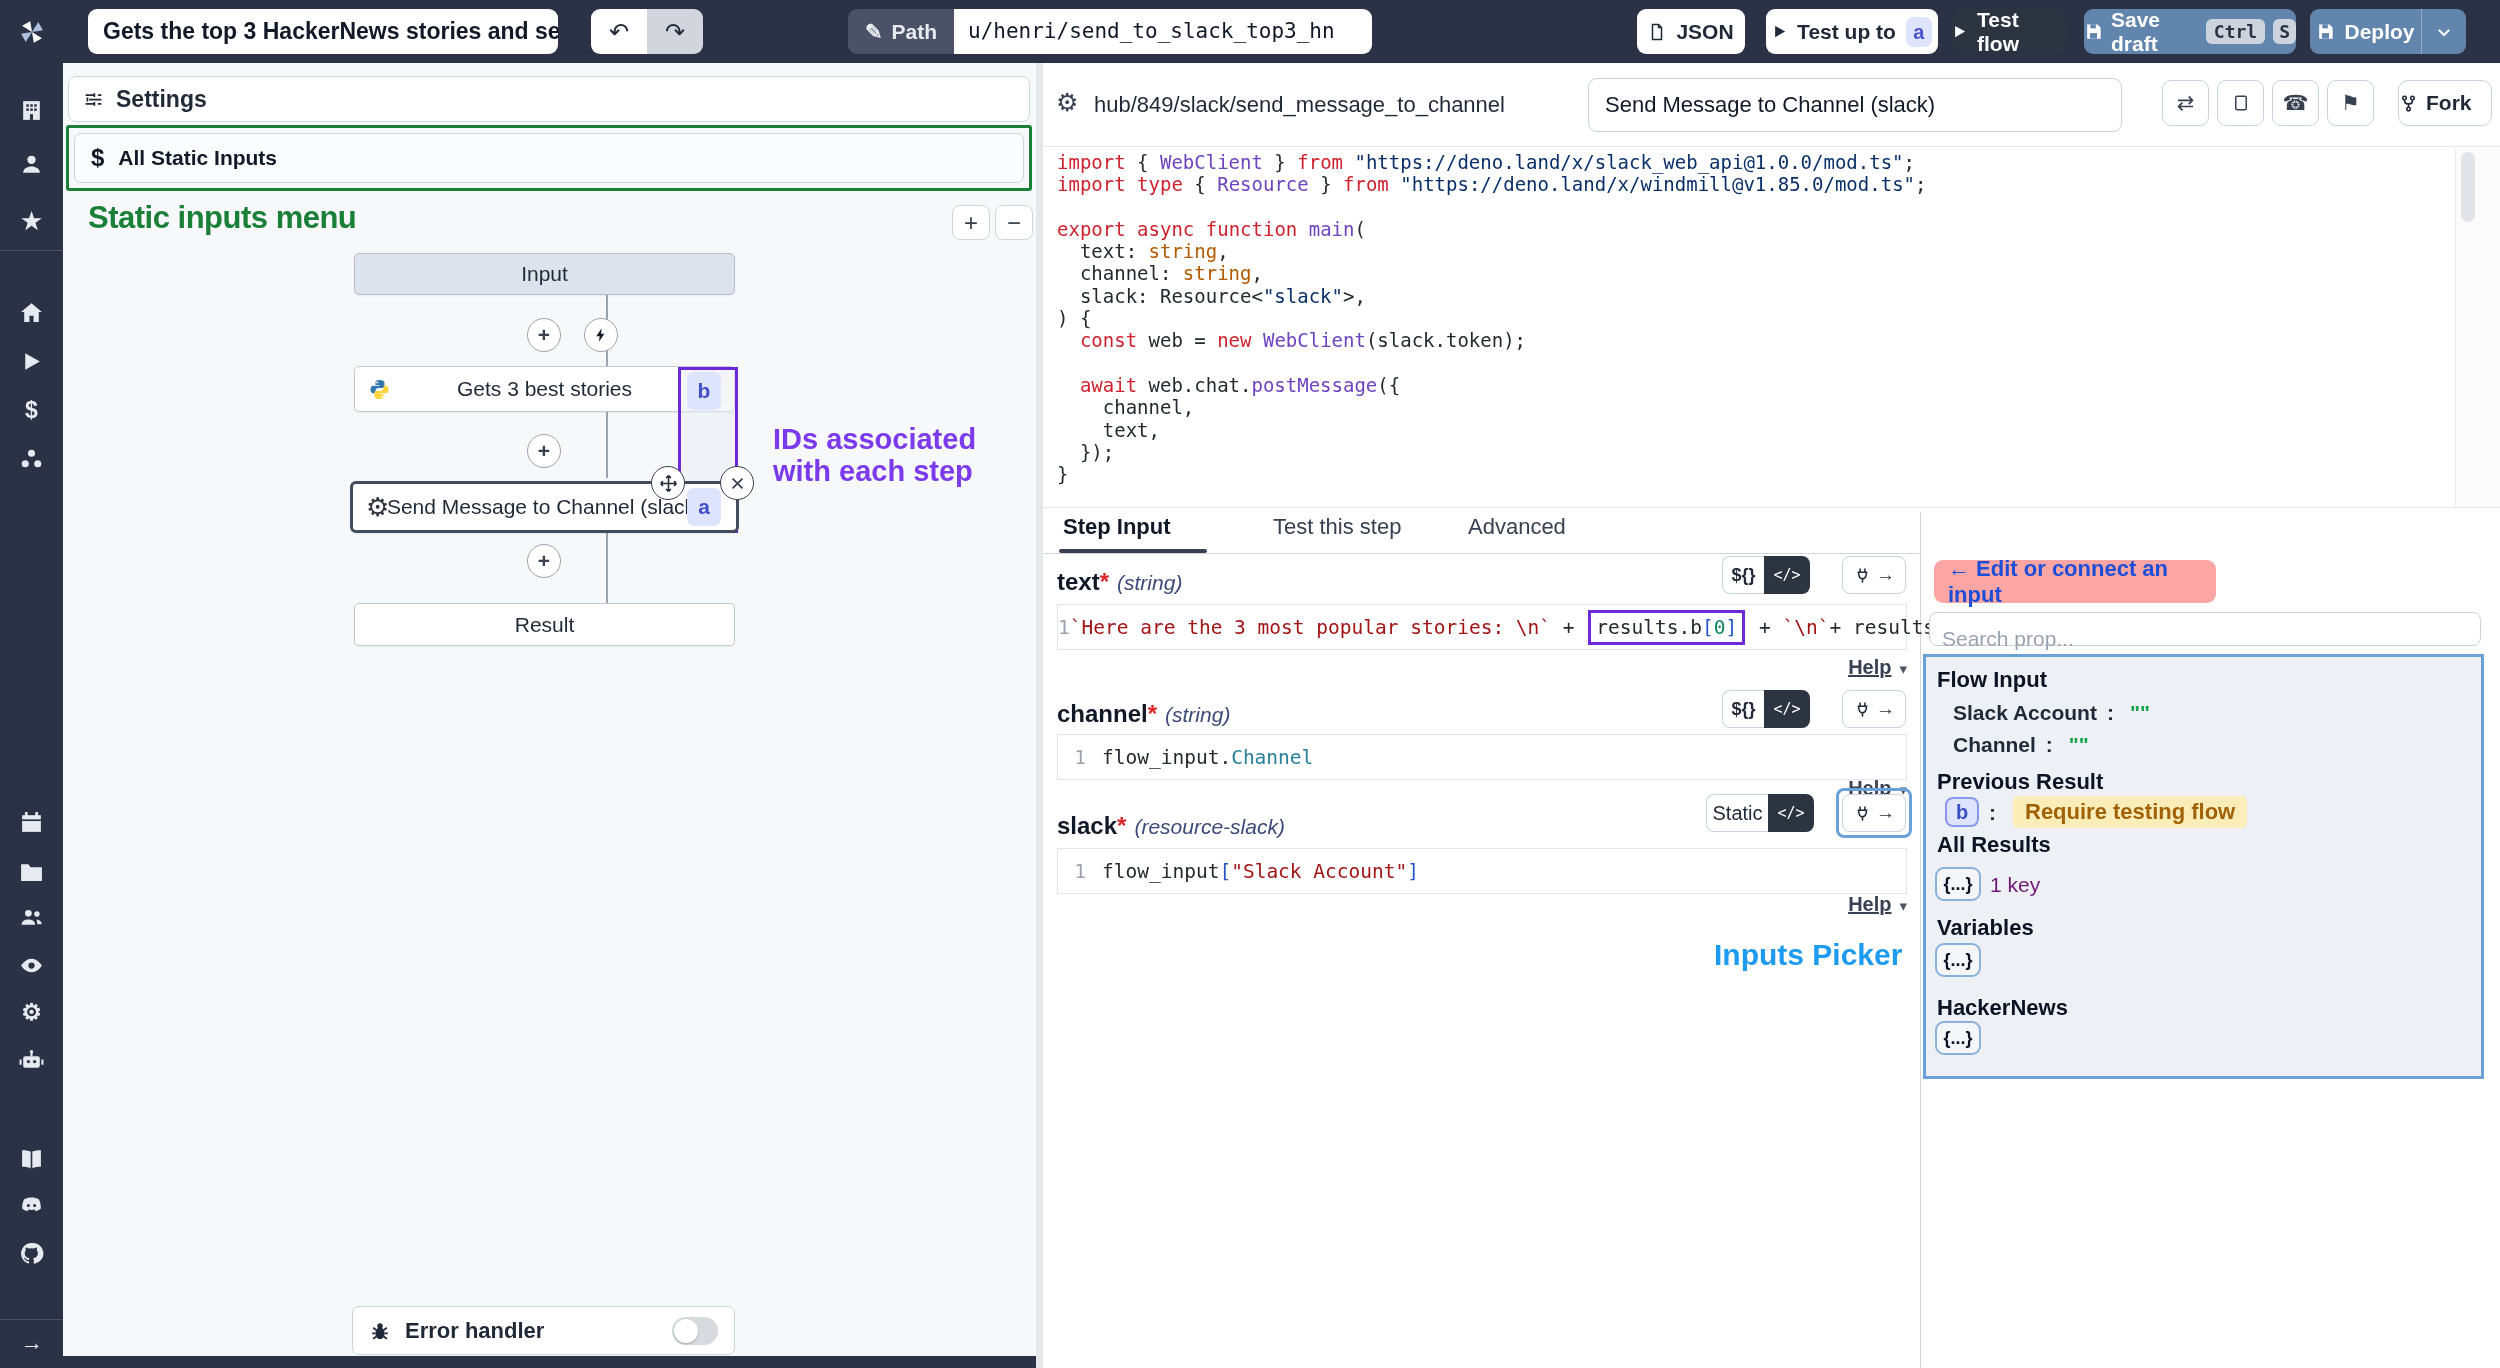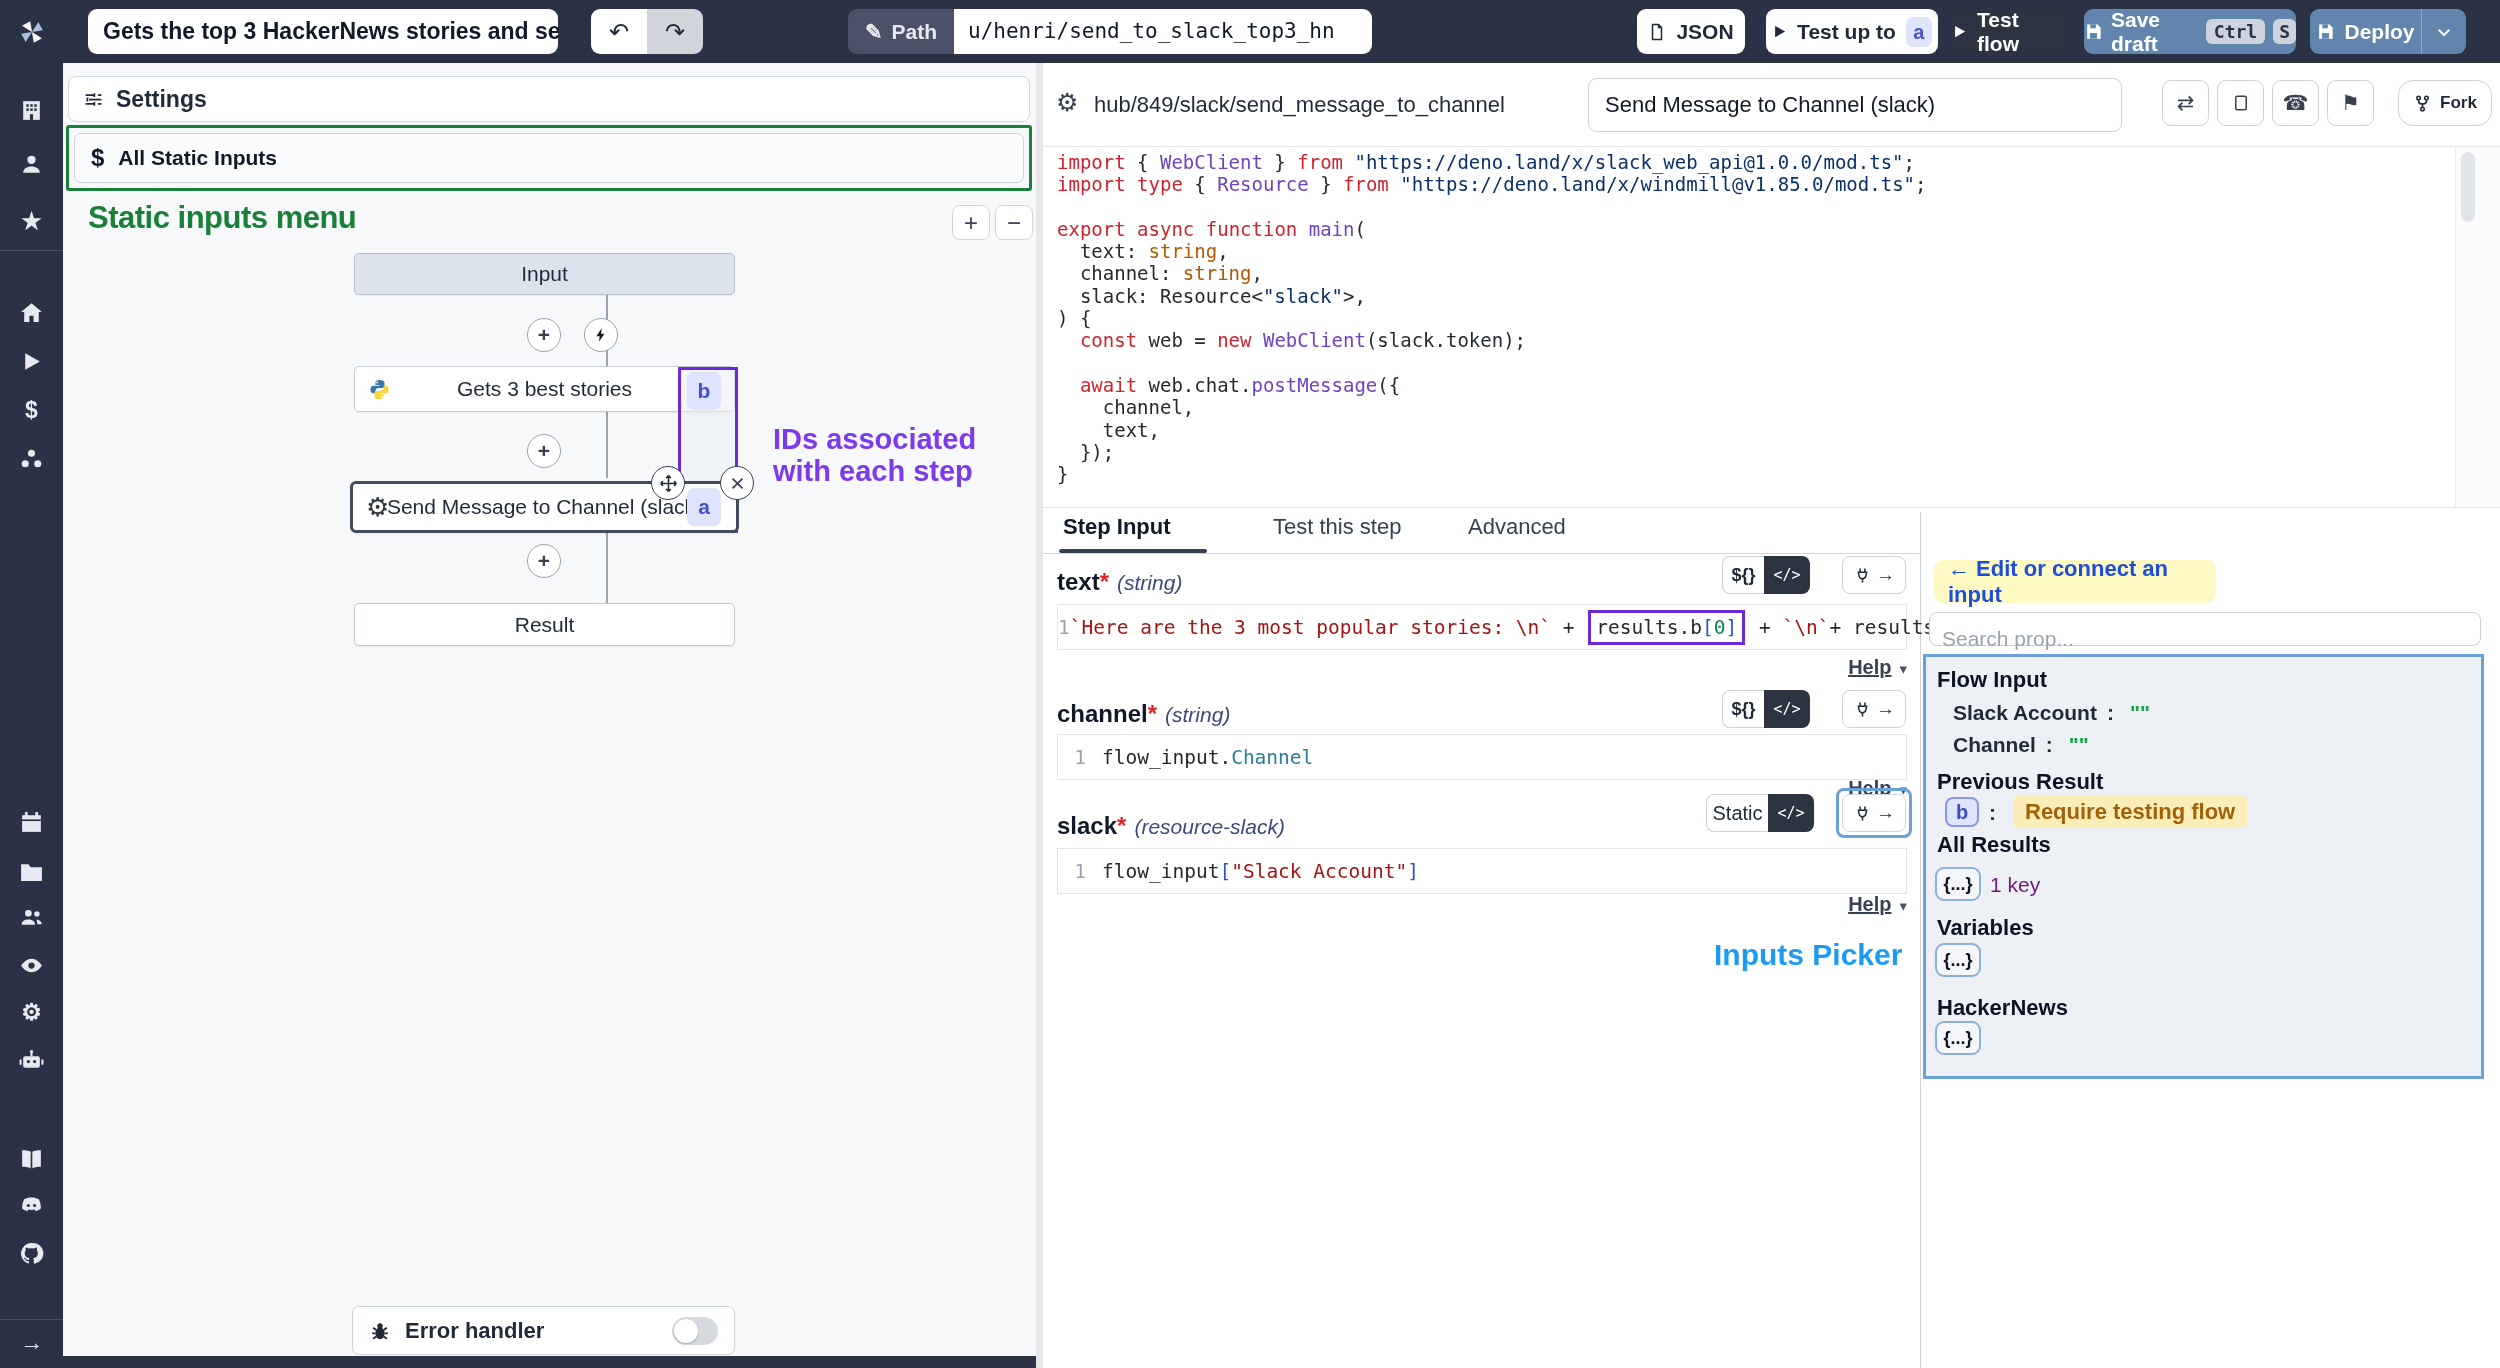--- a/index.html
+++ b/index.html
@@ -74,22 +74,22 @@
   .bottom-strip{left:0;top:1356px;width:1036px;height:12px;background:#2b3245;}
   .panel-divider{left:1036px;top:63px;width:7px;height:1305px;background:#e5e7eb;}
   
   .rp-hborder{left:1043px;top:146px;width:1457px;height:1px;background:#e5e7eb;}
   .hub-gear{left:1056px;top:88px;font-size:25px;color:#374151;}
   .hub-path{left:1094px;top:92px;font-size:22px;color:#1f2937;}
   .summary-input{left:1588px;top:78px;width:534px;height:54px;border:1px solid #cbd2da;border-radius:9px;
     font-size:22px;color:#111827;line-height:52px;padding:0 16px;background:#fff;}
   .hicon{top:80px;width:47px;height:46px;border:1px solid #cbd2da;border-radius:9px;background:#fff;
     display:flex;align-items:center;justify-content:center;font-size:21px;color:#374151;}
-  .fork-btn{left:2398px;top:80px;width:94px;height:46px;border:1px solid #cbd2da;border-radius:15px;background:#fff;
-    display:flex;align-items:center;justify-content:center;gap:8px;font-size:17px;font-weight:600;color:#1f2937;}
+  .fork-btn{left:2398px;top:80px;width:94px;height:46px;border:1px solid #cbd2da;border-radius:10px;background:#fff;
+    display:flex;align-items:center;gap:8px;font-size:21px;font-weight:600;color:#1f2937;}
   
   #main-code{left:1057px;top:151px;font-family:"DejaVu Sans Mono",monospace;font-size:19px;line-height:22.3px;color:#24292f;white-space:pre;}
   .c-k{color:#cf222e;}.c-t{color:#6f42c1;}.c-s{color:#0a3069;}.c-o{color:#b35900;}
   .c-p{color:#24292f;}.c-n{color:#098658;}.c-b{color:#2555c7;}.c-r{color:#a31515;}.c-l{color:#267f99;}
   .code-scroll{left:2455px;top:148px;width:45px;height:359px;background:#fbfbfc;border-left:1px solid #ebedf0;}
   .code-thumb{left:2461px;top:152px;width:14px;height:70px;background:#e1e4e8;border-radius:7px;}
   
   .tabs-border{left:1043px;top:553px;width:877px;height:1px;background:#d1d5db;}
   .tab{top:514px;font-size:22px;color:#374151;}
   .tab.active{font-weight:700;color:#111827;}
@@ -109,21 +109,21 @@
   .plug-blue-box{left:1836px;top:788px;width:76px;height:50px;border:3px solid #6aa1d8;border-radius:8px;}
   .fed{left:1057px;width:850px;height:46px;border:1px solid #e2e5ea;background:#fff;
     display:flex;align-items:center;font-family:"DejaVu Sans Mono",monospace;font-size:19.5px;white-space:pre;}
   .fed .lnum{width:44px;text-align:center;color:#9aa3af;}
   .pbox{border:3px solid #6d28d9;padding:3px 5px;margin:0 2px;}
   .helprow{width:200px;text-align:right;font-size:20px;color:#374151;}
   .helprow .hl{text-decoration:underline;font-weight:600;}
   .helprow .hc{font-size:15px;color:#4b5563;margin-left:8px;}
   .inputs-picker{left:1714px;top:938px;width:182px;text-align:right;font-size:30px;font-weight:800;color:#1d9bf0;white-space:nowrap;}
   
-  .edit-btn{left:1934px;top:560px;width:282px;height:43px;background:#fef9c3;border-radius:9px;
+  .edit-btn{left:1934px;top:560px;width:282px;height:43px;background:#fca5a5;border-radius:9px;
     display:flex;align-items:center;padding:0 14px;font-size:22px;font-weight:600;color:#1d4ed8;}
   .search-input{left:1929px;top:612px;width:552px;height:34px;border:1px solid #cbd2da;border-radius:8px;background:#fff;
     font-size:21px;color:#9aa3af;line-height:32px;padding:10px 12px;}
   .picker-panel{left:1923px;top:654px;width:561px;height:425px;border:3px solid #6aa1d8;background:#edf1f6;}
   .pk-title{position:absolute;left:11px;font-size:22px;font-weight:800;color:#0b1324;}
   .pk-row{position:absolute;left:27px;font-size:21px;font-weight:700;color:#1f2937;}
   .pk-quotes{color:#16a34a;font-weight:700;margin-left:10px;}
   .pk-colon{font-weight:700;color:#1f2937;margin:0 6px 0 10px;}
   .pk-b{position:absolute;left:19px;width:34px;height:30px;border:2px solid #8a96ee;border-radius:8px;background:#dfe4fd;
     color:#3b4fc4;font-weight:700;font-size:20px;display:flex;align-items:center;justify-content:center;}

